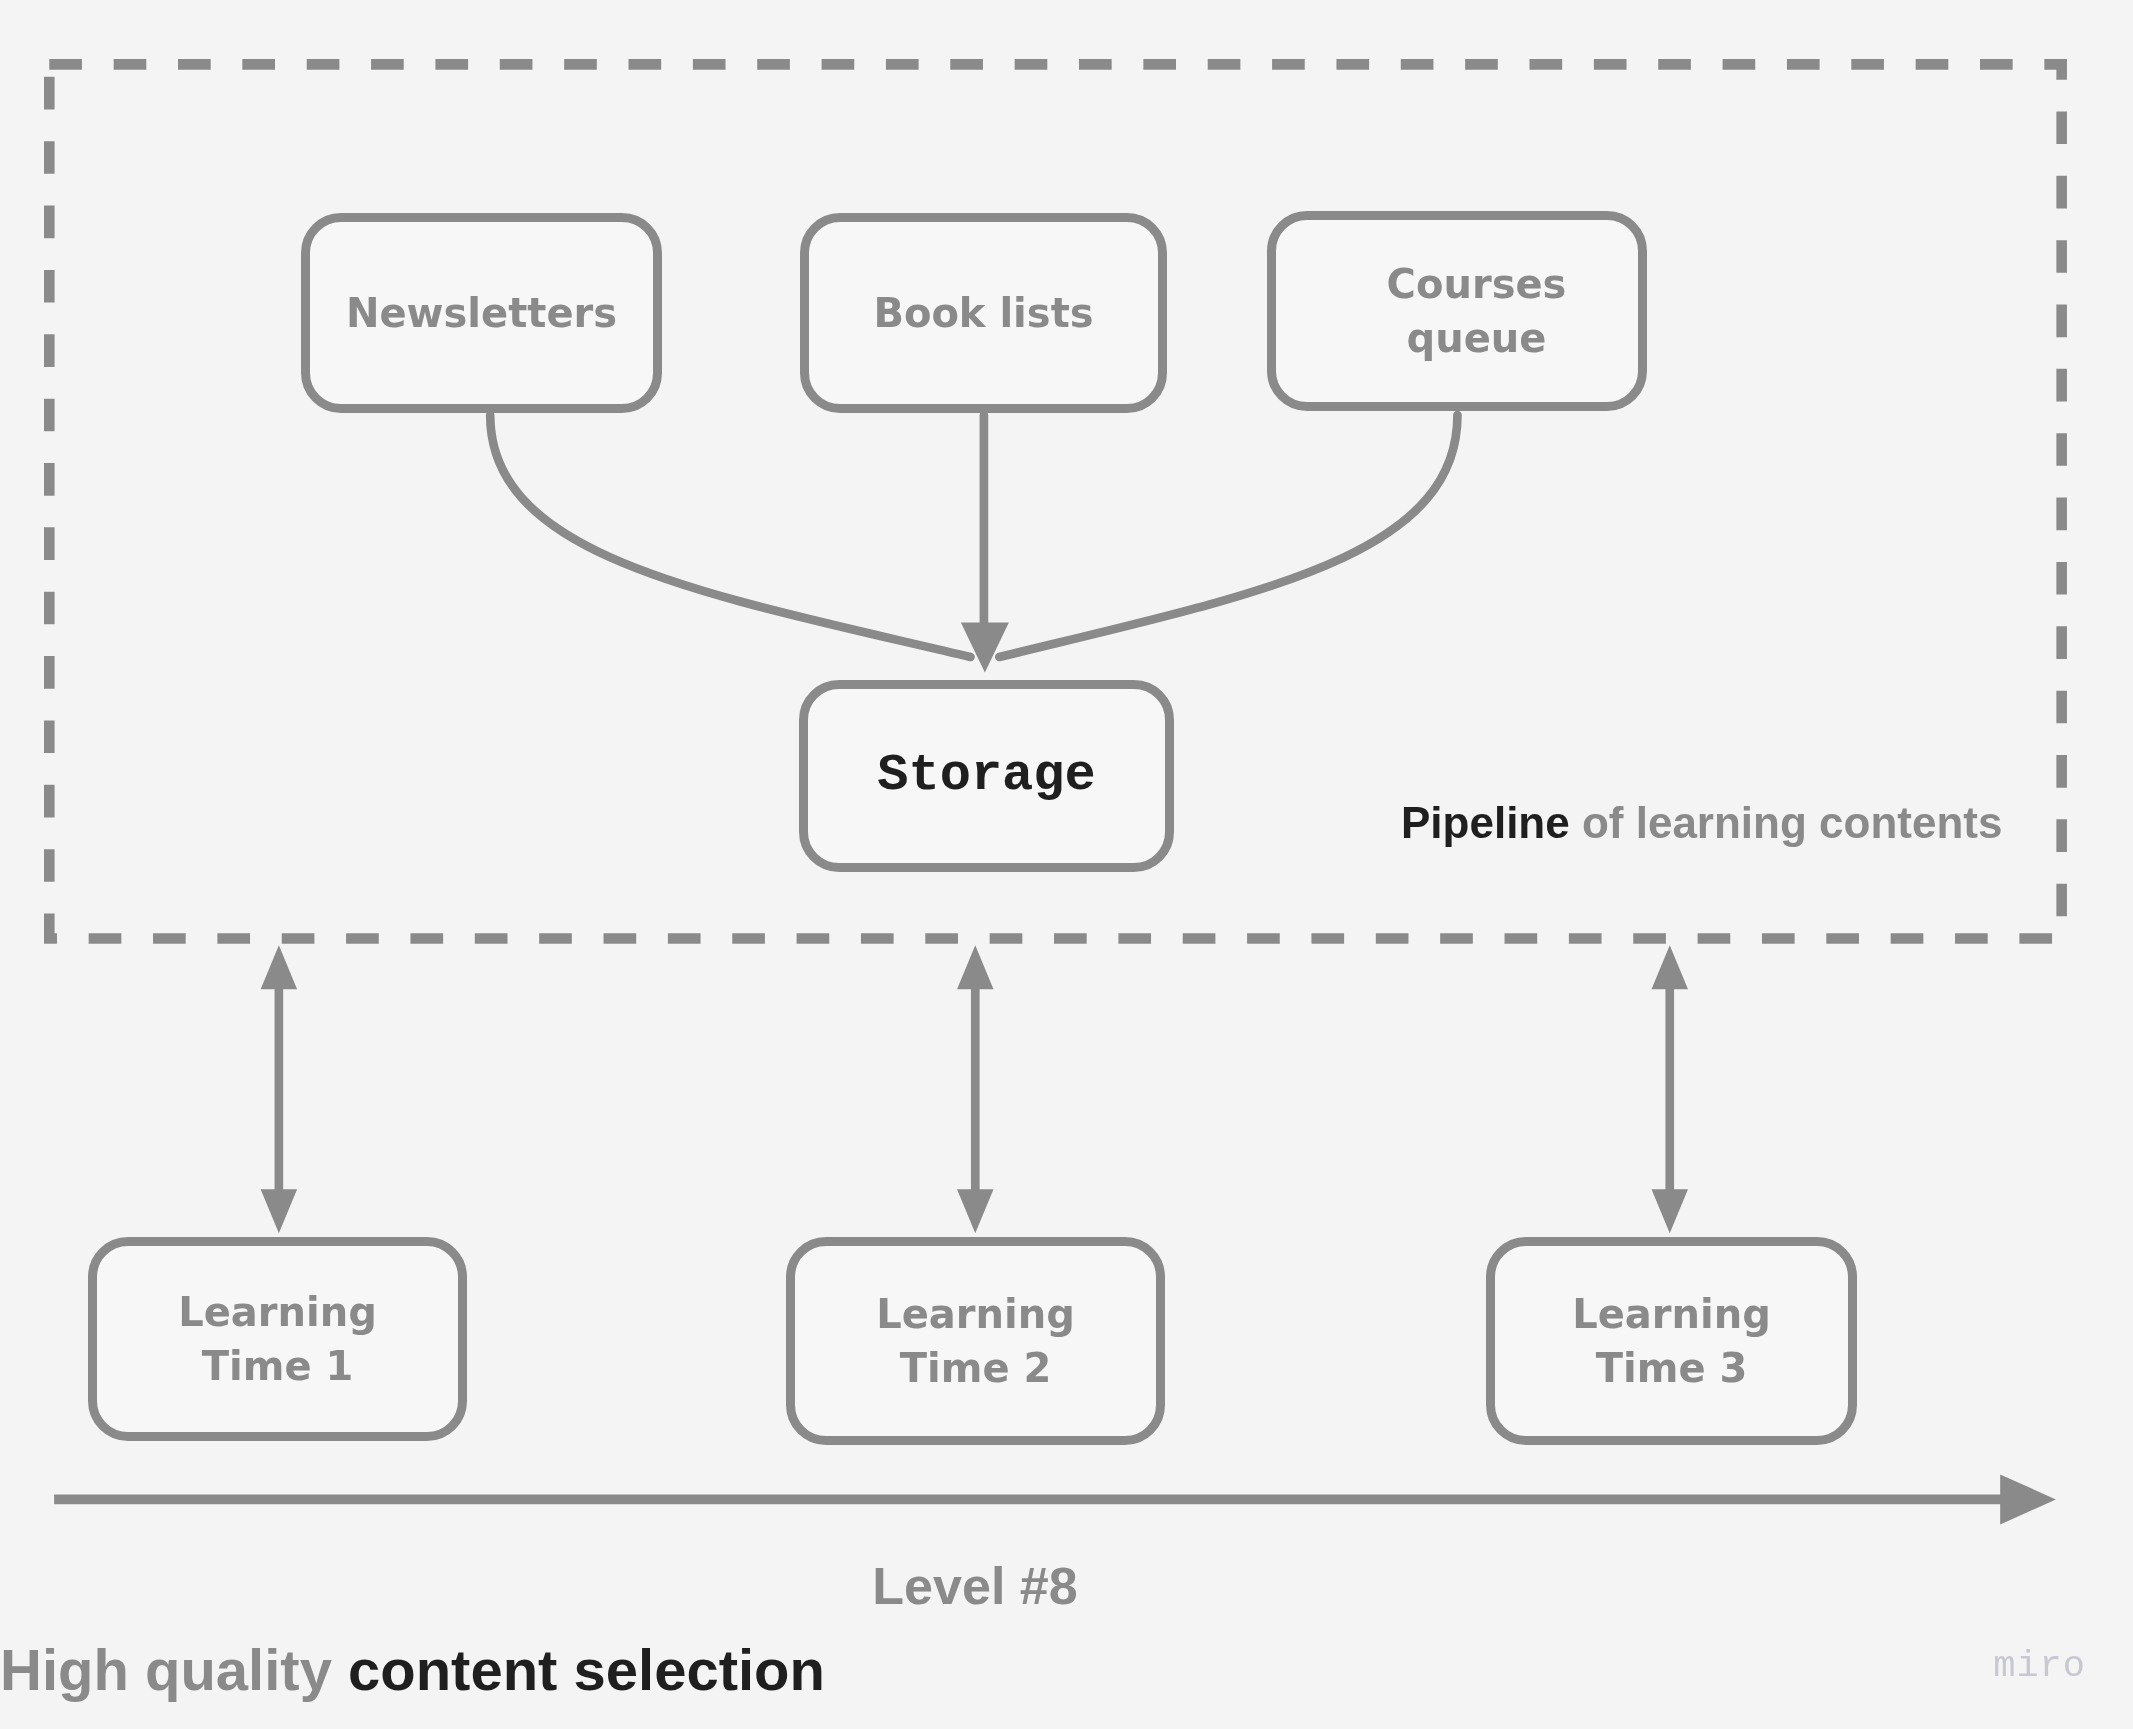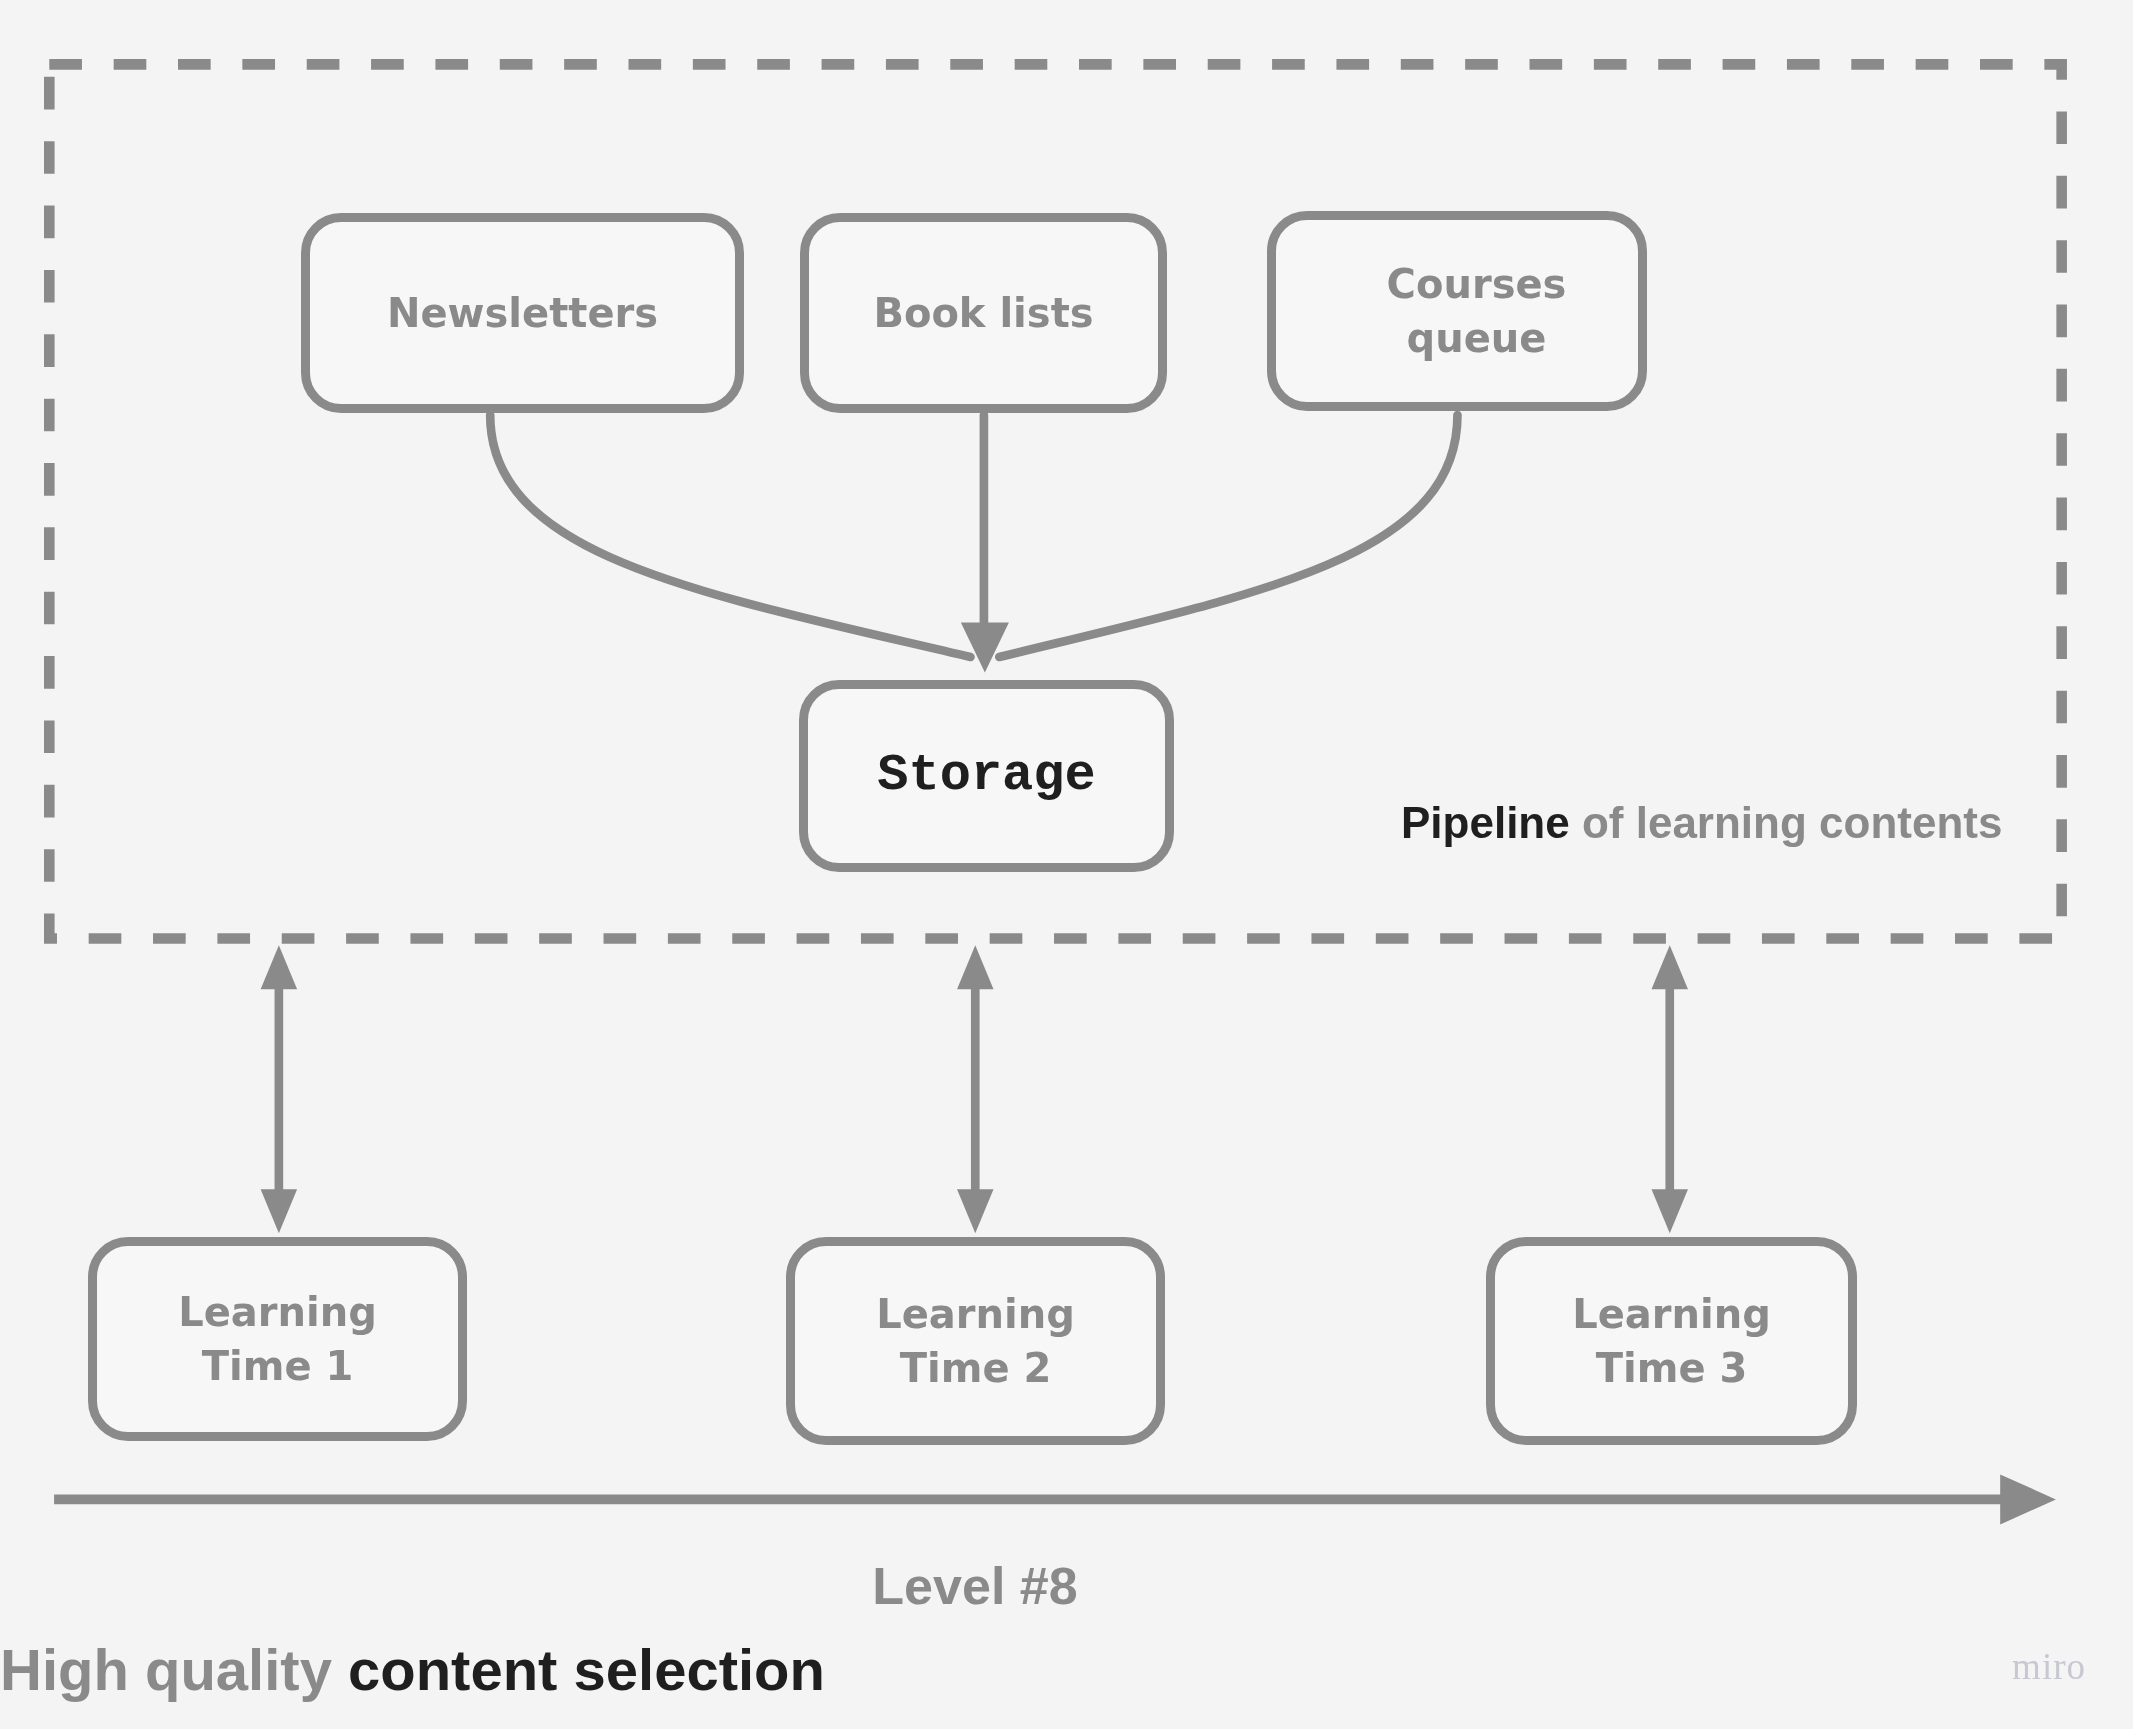--- a/index.html
+++ b/index.html
@@ -26,21 +26,21 @@
     background: #f7f7f7;
     display: flex;
     align-items: center;
     justify-content: center;
     text-align: center;
     font-weight: bold;
     color: #8a8a8a;
     font-size: 40px;
     line-height: 54px;
   }
-  .node.source-newsletters { left: 301px; top: 213px; width: 443px; height: 200px; }
+  .node.source-newsletters { left: 301px; top: 213px; width: 361px; height: 200px; }
   .node.source-booklists   { left: 800px; top: 213px; width: 367px; height: 200px; }
   .node.source-courses     { left: 1267px; top: 211px; width: 380px; height: 200px; padding-left: 39px; }
   .node.storage {
     left: 799px; top: 680px; width: 375px; height: 192px;
     color: #1f1f1f;
     font-family: Liberation Mono, monospace;
     font-size: 52px;
   }
   .node.lt1 { left: 88px;   top: 1237px; width: 379px; height: 204px; }
   .node.lt2 { left: 786px;  top: 1237px; width: 379px; height: 208px; }
@@ -78,21 +78,21 @@
     line-height: 69px;
     color: #8a8a8a;
     white-space: nowrap;
   }
   .quality-caption .dark { color: #1f1f1f; }
 
   .watermark {
     position: absolute;
     left: 1921px; top: 1645px; width: 165px;
     text-align: right;
-    font-family: Liberation Serif, serif;
+    font-family: Liberation Mono, monospace;
     font-weight: 500;
     font-size: 37px;
     color: #c8c8d2;
     letter-spacing: 1px;
   }
 </style>
 </head>
 <body>
 
 <div id="canvas">

